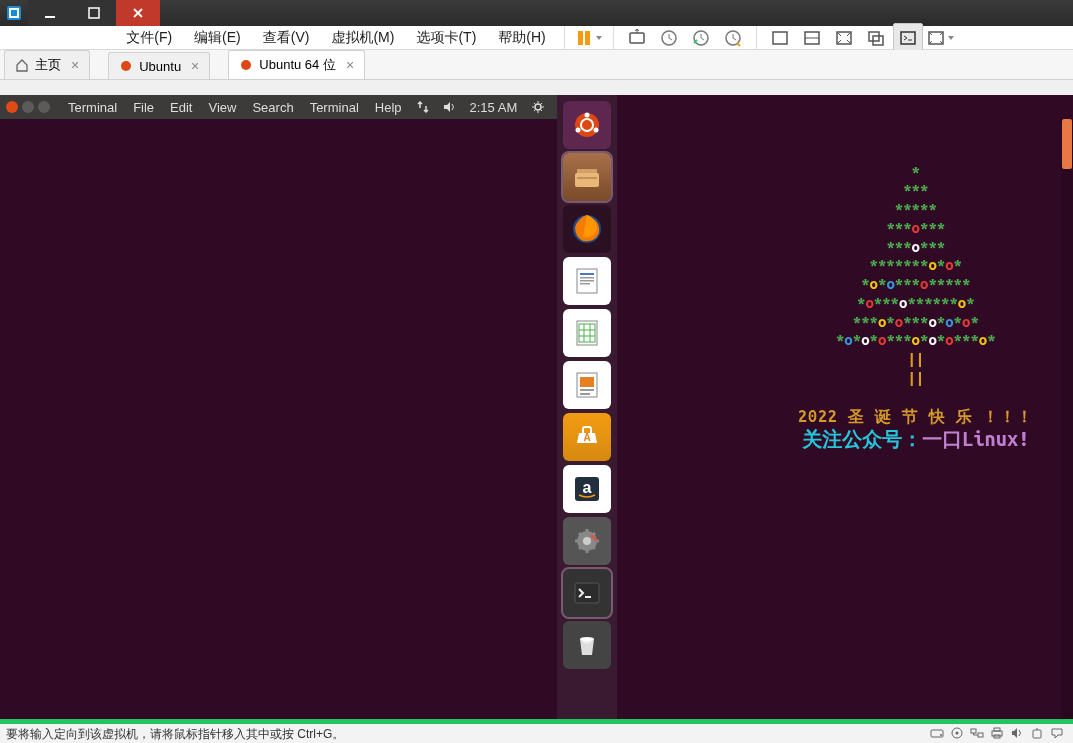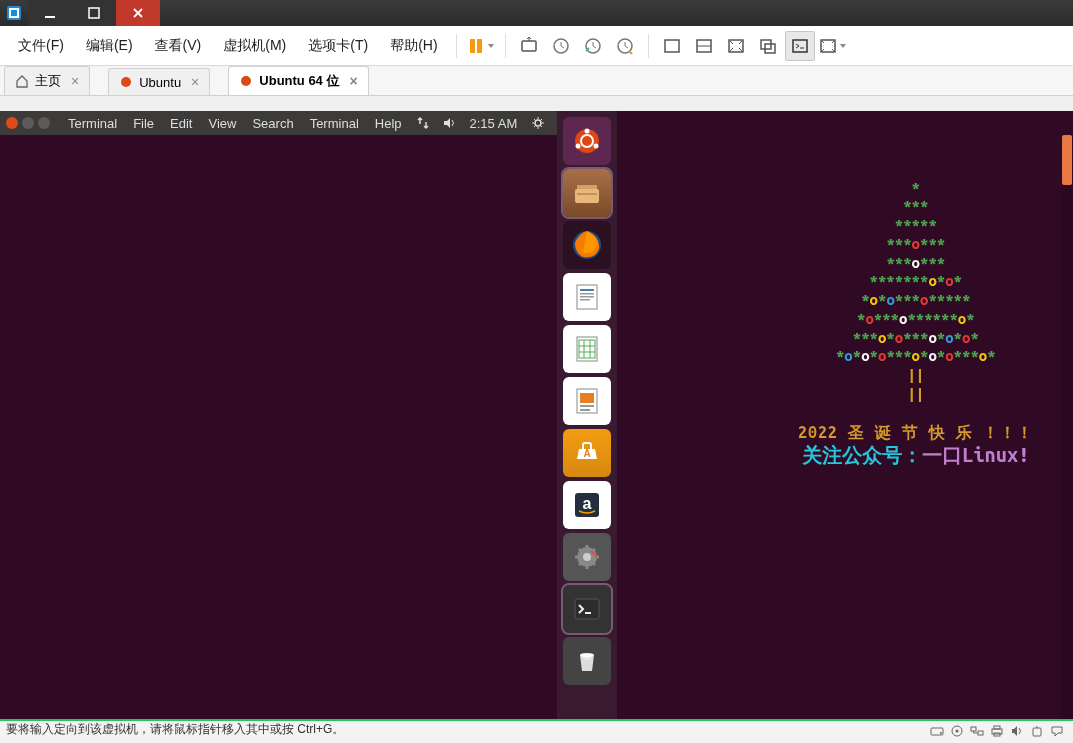--- a/index.html
+++ b/index.html
@@ -34,27 +34,28 @@
   width: 44px; height: 100%;
   display:flex; align-items:center; justify-content:center;
   color:#fff;
 }
 .win-ctrl.min, .win-ctrl.max { background:#333; }
 .win-ctrl.close { background:#c0392b; }
 .win-ctrl svg { width:12px; height:12px; }
 
 
 .vm-menu {
-  height: 40px;
+  height: 24px;
   background: #fff;
   border-bottom: 1px solid #d9d9d9;
   display: flex;
   align-items: center;
   padding: 0 8px;
   gap: 2px;
+  justify-content: center;
 }
 .vm-menu .mitem {
   padding: 4px 10px;
   font-size: 14px;
   color: #222;
   cursor: default;
 }
 .vm-sep { width:1px; height:24px; background:#ddd; margin:0 6px; }
 .vm-btn {
   width: 30px; height: 30px;
@@ -76,21 +77,21 @@
 .vm-tab {
   display:flex; align-items:center; gap:6px;
   padding: 5px 10px;
   border:1px solid #d0d0d0;
   border-bottom:none;
   background:#f0f0f0;
   font-size:13px;
   margin-right:18px;
   border-radius:3px 3px 0 0;
 }
-.vm-tab.active { background:#fff; font-weight:bold; }
+.vm-tab.active { background:#fff; font-weight:normal; }
 .vm-tab .tab-close { color:#888; font-size:14px; margin-left:4px; }
 .vm-tab .tab-icon { width:14px; height:14px; display:inline-flex; align-items:center; justify-content:center; }
 
 
 .guest {
   flex:1;
   display:flex;
   flex-direction:row;
   background:#300a24;
   position:relative;
@@ -180,23 +181,23 @@
   top:0; left:1px;
   width:10px; height:50px;
   background:#e77843;
   border-radius:2px;
 }
 
 
 .statusbar {
   height:24px;
   background:#f3f3f3;
-  border-top:2px solid #22c55e;
+  border-top:5px solid #22c55e;
   display:flex;
-  align-items:flex-start;
+  align-items:flex-end;
   font-size:12px;
   padding:0 6px;
   color:#333;
 }
 .statusbar .msg { flex:1; }
 .statusbar .sicon {
   width:20px; height:20px;
   display:flex; align-items:center; justify-content:center;
   color:#666;
 }

